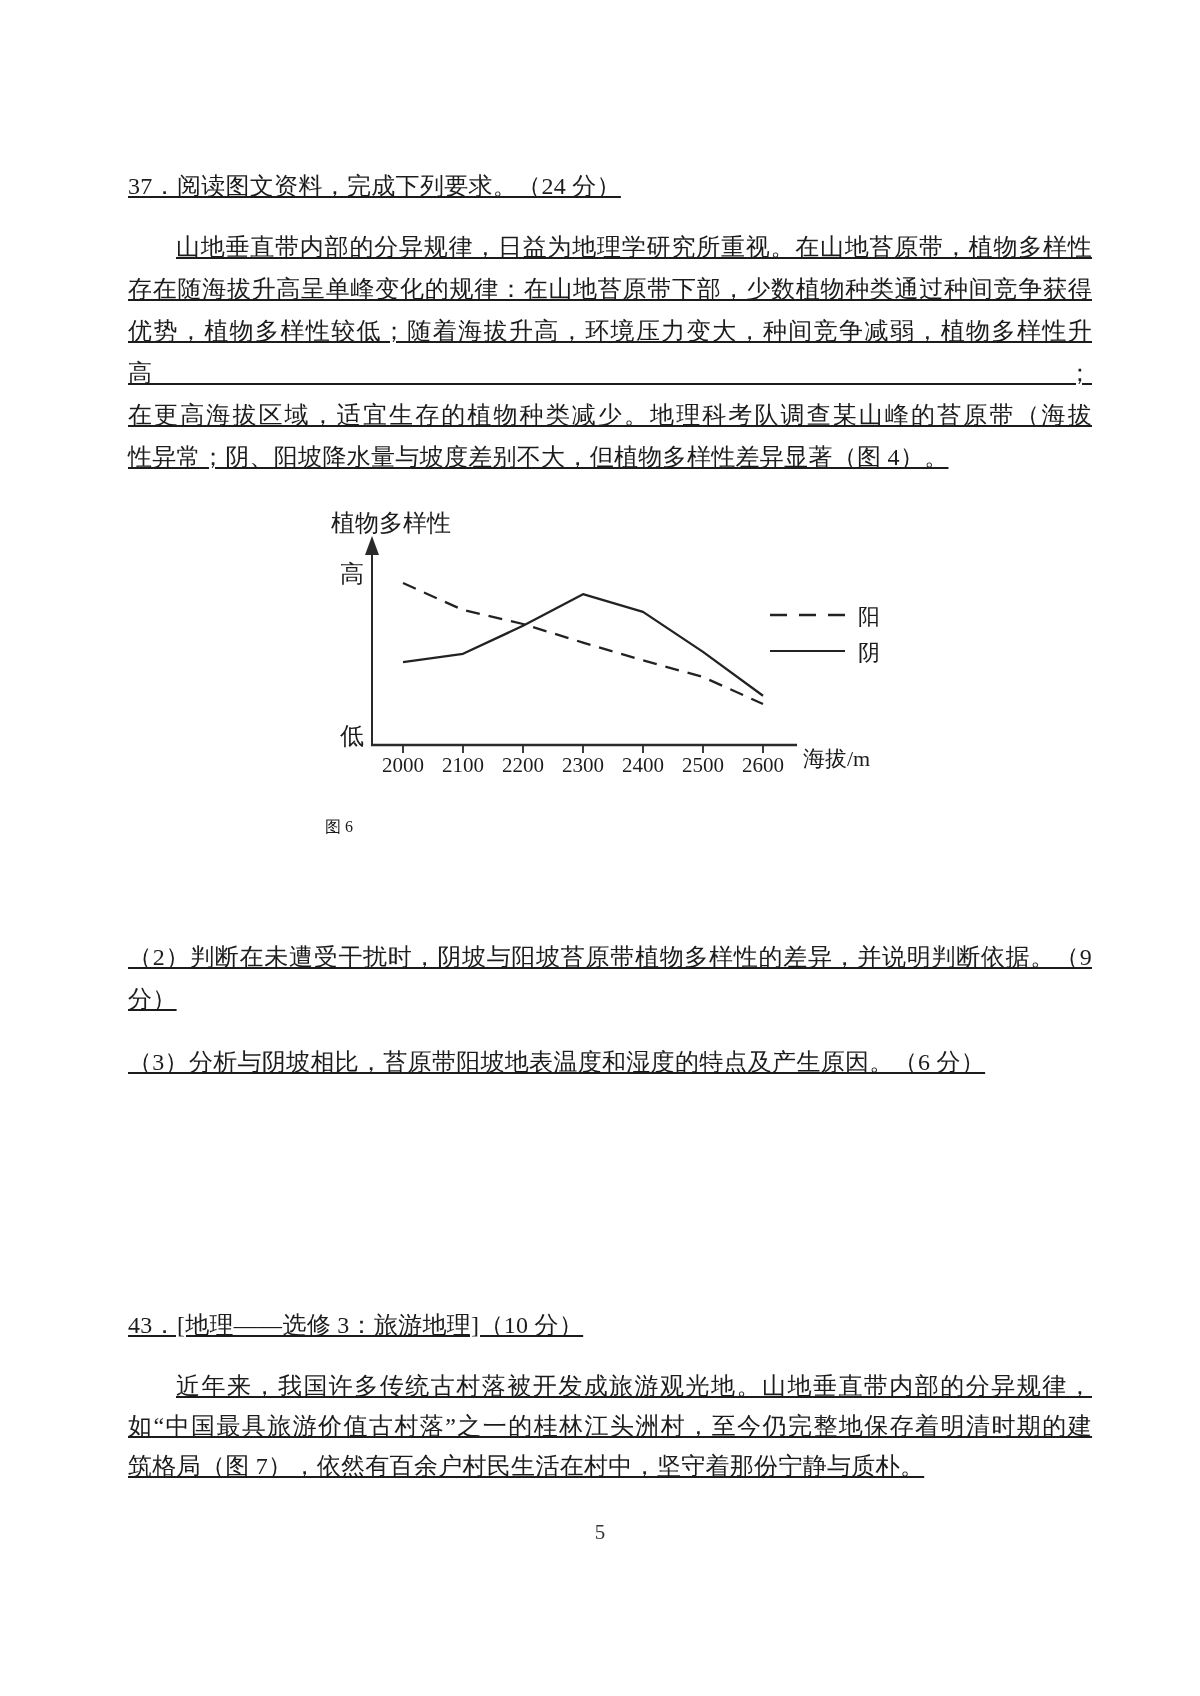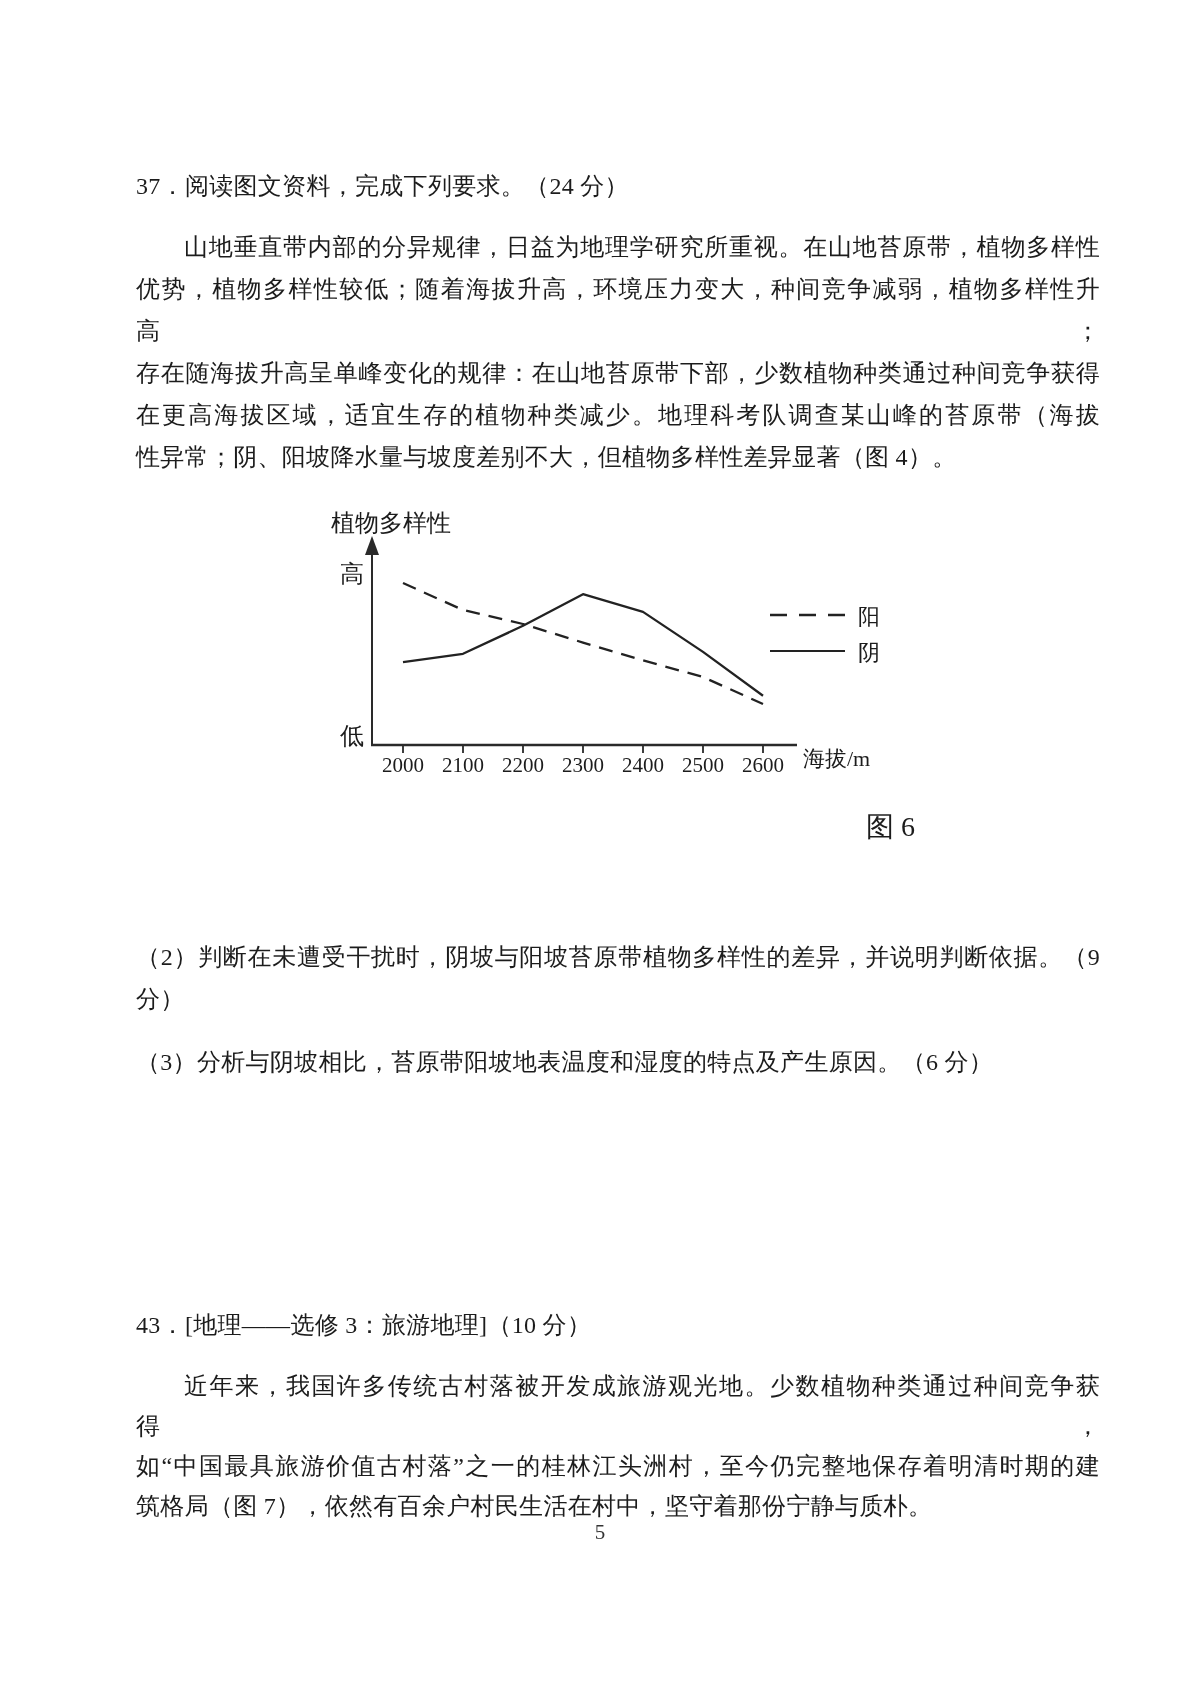--- a/index.html
+++ b/index.html
@@ -5,54 +5,54 @@
   html,body{margin:0;padding:0;background:#e8e8e8;}
   .page{
     position:relative;
     width:1200px;height:1696px;
     background:#ffffff;
     margin:0 auto;
     font-family:"Liberation Serif","DejaVu Serif",serif;
     color:#1c1c1c;
     overflow:hidden;
   }
-  .abs{position:absolute;left:136px;width:964px;}
+  .abs{position:absolute;left:128px;width:964px;text-decoration:underline;}
   .tl{
     font-size:24px;
     line-height:42px;
     letter-spacing:0.3px;
     white-space:normal;
   }
   .jl{text-align:justify;text-align-last:justify;}
   .ind{text-indent:2em;}
   .p43 .tl{line-height:40px;}
   .caption{
-    position:absolute;left:315px;top:812px;width:600px;
-    text-align:right;font-size:28px;line-height:30px;
+    position:absolute;left:325px;top:812px;width:600px;
+    text-align:left;font-size:16px;line-height:30px;
   }
   .pagenum{
     position:absolute;left:0;top:1520px;width:1200px;
     text-align:center;font-size:21px;color:#333;
   }
   svg text{fill:#1c1c1c;}
   .axisline{stroke:#2a2a2a;}
   .dataline{fill:none;stroke:#222;stroke-width:2.3;stroke-linejoin:round;}
   .dash{stroke-dasharray:14 9;}
 </style>
 </head>
 <body>
 
 <div class="page">
 
   <div class="abs tl" style="top:165px">37．阅读图文资料，完成下列要求。（24 分）</div>
 
   <div class="abs" style="top:226px">
     <div class="tl jl ind">山地垂直带内部的分异规律，日益为地理学研究所重视。在山地苔原带，植物多样性</div>
+    <div class="tl jl">存在随海拔升高呈单峰变化的规律：在山地苔原带下部，少数植物种类通过种间竞争获得</div>
     <div class="tl jl">优势，植物多样性较低；随着海拔升高，环境压力变大，种间竞争减弱，植物多样性升高；</div>
-    <div class="tl jl">存在随海拔升高呈单峰变化的规律：在山地苔原带下部，少数植物种类通过种间竞争获得</div>
     <div class="tl jl">在更高海拔区域，适宜生存的植物种类减少。地理科考队调查某山峰的苔原带（海拔</div>
     <div class="tl">性异常；阴、阳坡降水量与坡度差别不大，但植物多样性差异显著（图 4）。</div>
   </div>
 
   <svg style="position:absolute;left:300px;top:460px" width="580" height="335" viewBox="0 0 580 335">
 
     <text x="31" y="71" font-size="24">植物多样性</text>
     <text x="40" y="122" font-size="24">高</text>
     <text x="40" y="284" font-size="24">低</text>
 
@@ -97,20 +97,20 @@
     <div class="tl jl">（2）判断在未遭受干扰时，阴坡与阳坡苔原带植物多样性的差异，并说明判断依据。（9</div>
     <div class="tl">分）</div>
   </div>
 
   <div class="abs tl" style="top:1041px">（3）分析与阴坡相比，苔原带阳坡地表温度和湿度的特点及产生原因。（6 分）</div>
 
 
   <div class="abs tl" style="top:1304px">43．[地理——选修 3：旅游地理]（10 分）</div>
 
   <div class="abs p43" style="top:1366px">
-    <div class="tl jl ind">近年来，我国许多传统古村落被开发成旅游观光地。少数植物种类通过种间竞争获得，</div>
+    <div class="tl jl ind">近年来，我国许多传统古村落被开发成旅游观光地。山地垂直带内部的分异规律，</div>
     <div class="tl jl">如“中国最具旅游价值古村落”之一的桂林江头洲村，至今仍完整地保存着明清时期的建</div>
     <div class="tl">筑格局（图 7），依然有百余户村民生活在村中，坚守着那份宁静与质朴。</div>
   </div>
 
   <div class="pagenum">5</div>
 
 </div>
 
 </body></html>

